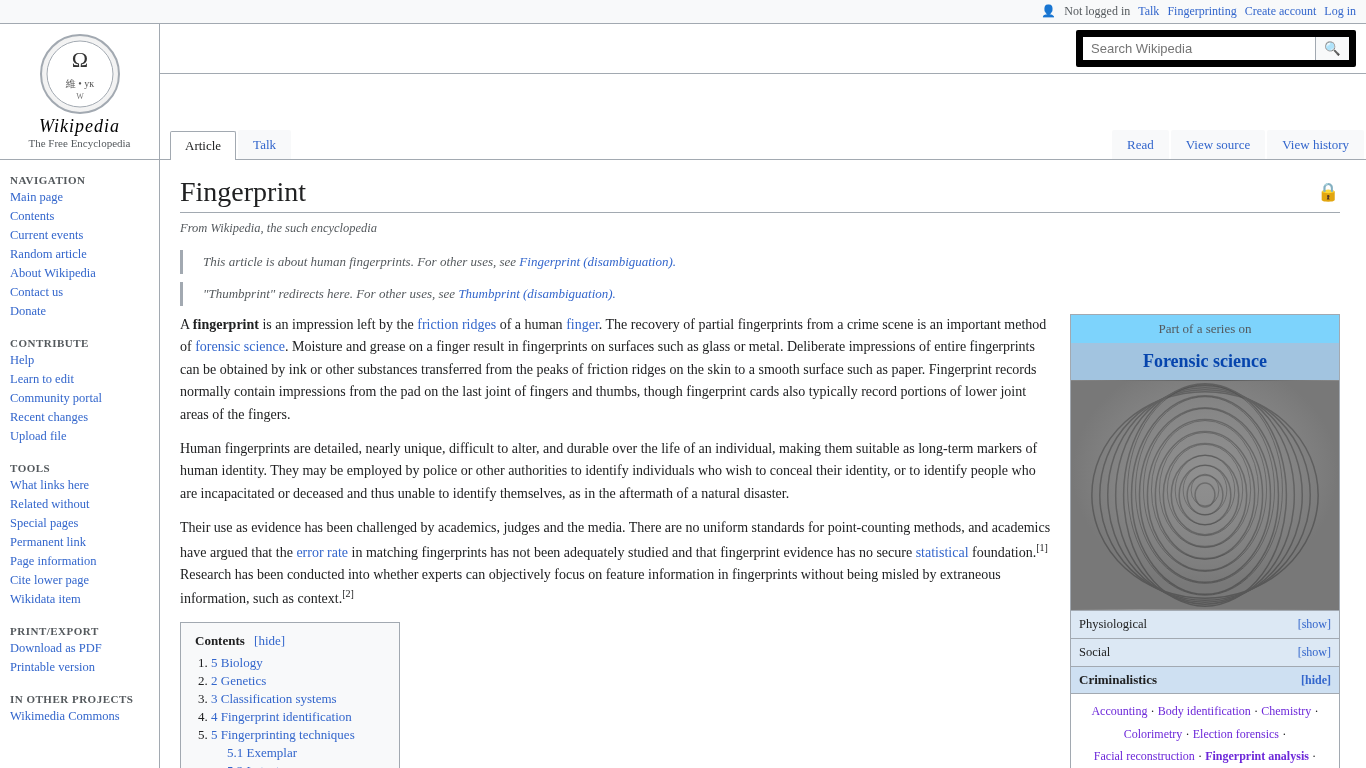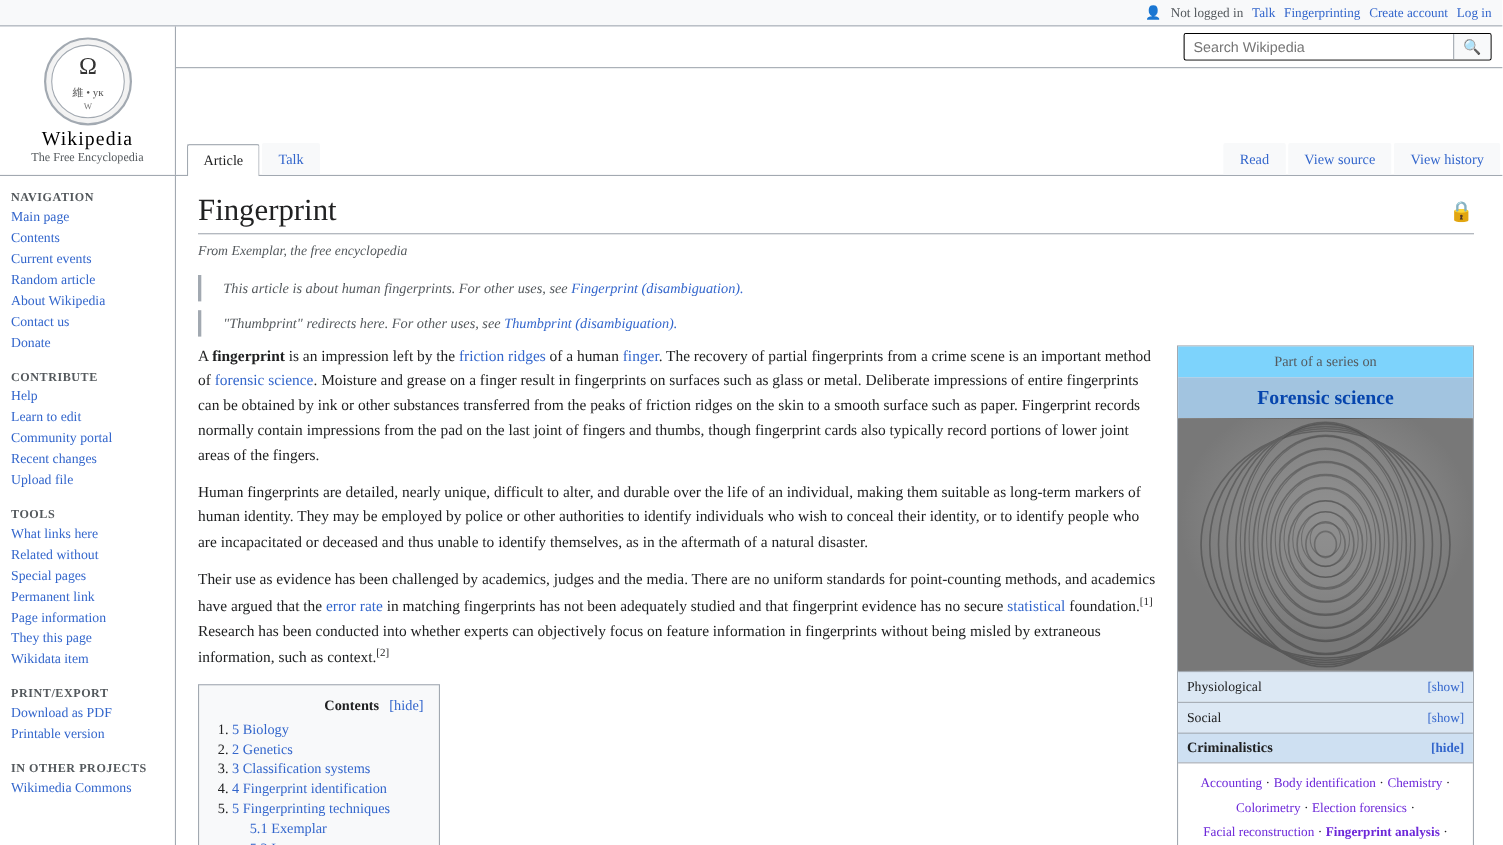--- a/index.html
+++ b/index.html
@@ -41,39 +41,39 @@
       border-radius: 50%;
       border: 2px solid #a2a9b1;
       display: flex;
       align-items: center;
       justify-content: center;
       font-size: 28px;
       color: #54595d;
       background: radial-gradient(circle, #fff 30%, #e8e8e8 100%);
       overflow: hidden;
     }
-    #logo-text { font-size: 20px; font-family: 'Linux Libertine', Georgia, serif; letter-spacing: 1px; color: #000; margin-top: 4px; }
+    #logo-text { font-size: 20px; font-family: 'Linux Libertine', Georgia, serif; letter-spacing: 1px; color: #000; margin-top: 4px; font-style: italic; }
     #logo-sub { font-size: 11px; color: #54595d; }
 
     #tabs-and-search {
       flex: 1;
       display: flex;
       flex-direction: column;
     }
     #search-row {
       display: flex;
       justify-content: flex-end;
       align-items: center;
       padding: 6px 10px;
       gap: 4px;
     }
     #search-box {
       display: flex;
       align-items: center;
-      border: 1px solid #000000;
+      border: 7px solid #000000;
       border-radius: 2px;
       overflow: hidden;
       width: 280px;
     }
     #search-input {
       flex: 1;
       border: none;
       outline: none;
       padding: 4px 8px;
       font-size: 13px;
@@ -247,21 +247,21 @@
       border: 1px solid #a2a9b1;
       background: #f8f9fa;
       padding: 10px 14px;
       display: inline-block;
       margin-bottom: 16px;
       font-size: 13px;
       min-width: 220px;
     }
     #toc-title {
       font-weight: bold;
-      text-align: right;
+      text-align: left;
       margin-bottom: 6px;
     }
     #toc ol { margin-left: 16px; }
     #toc li { margin: 2px 0; }
     #toc a { color: #3366cc; }
     #toc .toc-sub { margin-left: 20px; list-style: none; }
     #toc .toc-sub li::before { content: ""; }
 
     sup { font-size: 10px; }
   </style>
@@ -331,40 +331,40 @@
       <div class="sidebar-item"><a href="#">Recent changes</a></div>
       <div class="sidebar-item"><a href="#">Upload file</a></div>
     </div>
     <div class="sidebar-section">
       <div class="sidebar-heading">Tools</div>
       <div class="sidebar-item"><a href="#">What links here</a></div>
       <div class="sidebar-item"><a href="#">Related without</a></div>
       <div class="sidebar-item"><a href="#">Special pages</a></div>
       <div class="sidebar-item"><a href="#">Permanent link</a></div>
       <div class="sidebar-item"><a href="#">Page information</a></div>
-      <div class="sidebar-item"><a href="#">They this page</a></div>
+      <div class="sidebar-item"><a href="#">Cite lower page</a></div>
       <div class="sidebar-item"><a href="#">Wikidata item</a></div>
     </div>
     <div class="sidebar-section">
       <div class="sidebar-heading">Print/export</div>
       <div class="sidebar-item"><a href="#">Download as PDF</a></div>
       <div class="sidebar-item"><a href="#">Printable version</a></div>
     </div>
     <div class="sidebar-section">
       <div class="sidebar-heading">In other projects</div>
       <div class="sidebar-item"><a href="#">Wikimedia Commons</a></div>
     </div>
   </div>
 
   <div id="content">
     <div id="page-title">
       <span>Fingerprint</span>
       <span class="lock-icon">🔒</span>
     </div>
-    <div id="from-wikipedia">From Exemplar, the free encyclopedia</div>
+    <div id="from-wikipedia">From Wikipedia, the such encyclopedia</div>
 
     <div class="hatnote">
       <span>This article is about human fingerprints. For other uses, see </span><a href="#">Fingerprint (disambiguation).</a>
     </div>
     <div class="hatnote">
       <span>"Thumbprint" redirects here. For other uses, see </span><a href="#">Thumbprint (disambiguation).</a>
     </div>
 
     <div id="article-body">
       <div id="article-text">

